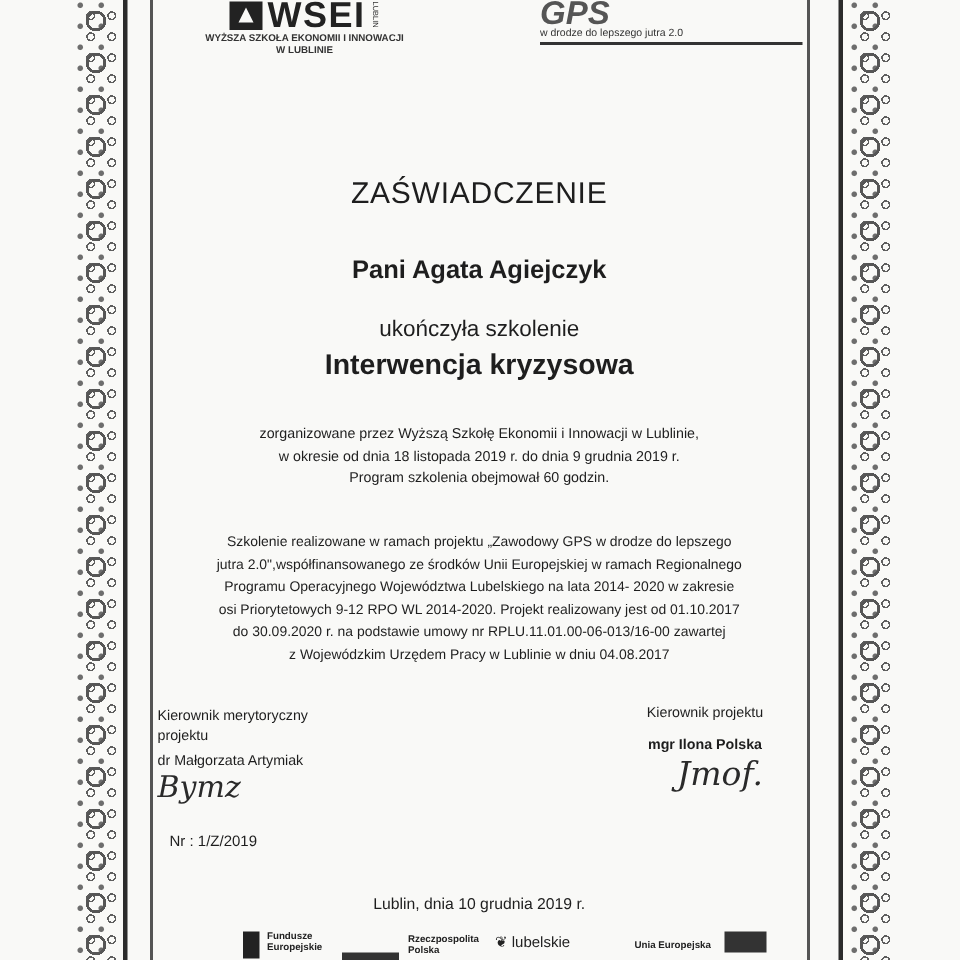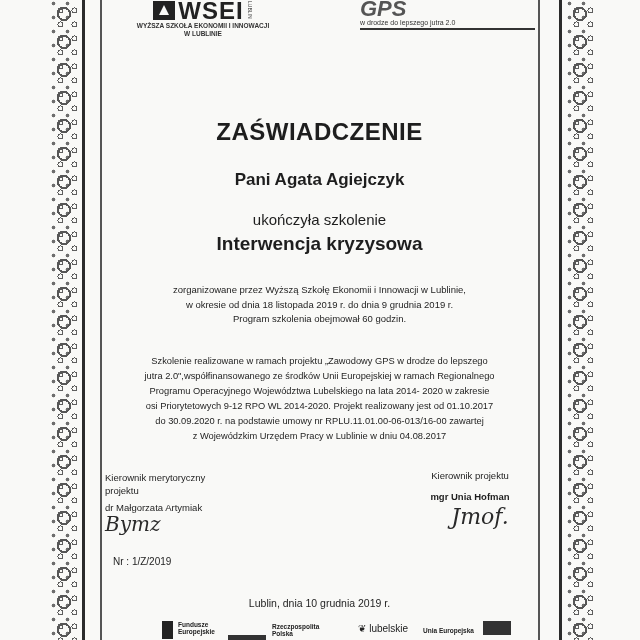--- a/index.html
+++ b/index.html
@@ -32,21 +32,21 @@
     .wsei-text { font-size:24px; font-weight:bold; letter-spacing:1px; line-height:19px; color:#222; }
     .wsei-side { font-size:5px; writing-mode:vertical-rl; color:#333; }
     .wsei-sub { font-size:6.5px; font-weight:bold; color:#333; line-height:8px; margin-top:2px; }
 
     .logo-gps { position:absolute; left:360px; top:0; width:175px; height:32px; }
     .gps-text { font-size:22px; font-weight:bold; color:#555; line-height:18px; font-style:italic; }
     .gps-sub { font-size:7px; color:#333; margin-top:1px; }
     .gps-line { position:absolute; left:0; top:28px; width:175px; height:1.5px; background:#333; }
 
     .center { position:absolute; left:101px; width:437px; text-align:center; }
-    .title { top:118px; font-size:24px; font-weight:bold; letter-spacing:0.5px; }
+    .title { top:118px; font-size:20px; font-weight:normal; letter-spacing:0.5px; }
     .name { top:170px; font-size:17px; font-weight:bold; }
     .completed { top:211px; font-size:15px; }
     .course { top:233px; font-size:19px; font-weight:bold; }
     .para1 { top:283px; font-size:9.5px; line-height:14.5px; }
     .para2 { top:354px; font-size:9.3px; line-height:15px; }
     .sig-left { position:absolute; left:105px; top:471px; width:140px; font-size:9.5px; line-height:13px; }
     .sig-left .who { font-weight:normal; margin-top:4px; }
     .signature { font-family:"DejaVu Serif", serif; font-style:italic; font-size:20px; color:#2a2a2a; }
     .sig-left .signature { margin-top:4px; }
     .nr { position:absolute; left:113px; top:556px; font-size:10px; }
@@ -54,21 +54,21 @@
     .sig-right .who { font-weight:bold; margin-top:10px; font-size:9.5px; }
     .sig-right .signature { margin-top:2px; margin-left:20px; font-size:22px; }
     .place-date { top:597px; font-size:10.5px; }
 
     .logos { position:absolute; left:0; top:617px; width:640px; height:23px; }
     .lg { position:absolute; font-size:6.5px; font-weight:bold; line-height:7px; color:#222; }
     .lg-fe { left:162px; top:4px; padding-left:16px; }
     .lg-fe::before { content:""; position:absolute; left:0; top:0; width:11px; height:18px; background:#222; }
     .lg-rp { left:228px; top:6px; padding-left:44px; }
     .lg-rp::before { content:""; position:absolute; left:0; top:12px; width:38px; height:6px; background:#333; }
-    .lg-lub { left:330px; top:8px; font-size:10px; font-weight:normal;margin-left:28px; }
+    .lg-lub { left:330px; top:8px; font-size:10px; font-weight:normal; }
     .lg-ue { left:423px; top:10px; }
     .lg-ue::after { content:""; position:absolute; left:60px; top:-6px; width:28px; height:14px; background:#333; }
   </style>
 </head>
 <body>
 
 <div class="page">
 
   <div class="orn left"></div>
   <div class="vline vl1"></div>
@@ -116,21 +116,21 @@
   <div class="sig-left">
     <div>Kierownik merytoryczny</div>
     <div>projektu</div>
     <div class="who">dr Małgorzata Artymiak</div>
     <div class="signature">Bymz</div>
   </div>
   <div class="nr">Nr : 1/Z/2019</div>
 
   <div class="sig-right">
     <div>Kierownik projektu</div>
-    <div class="who">mgr Unia Hofman</div>
+    <div class="who">mgr Ilona Polska</div>
     <div class="signature">Jmof.</div>
   </div>
 
   <div class="center place-date">Lublin, dnia 10 grudnia 2019 r.</div>
 
   <div class="logos">
     <div class="lg lg-fe">
       <div>Fundusze</div>
         <div>Europejskie</div>
     </div>

